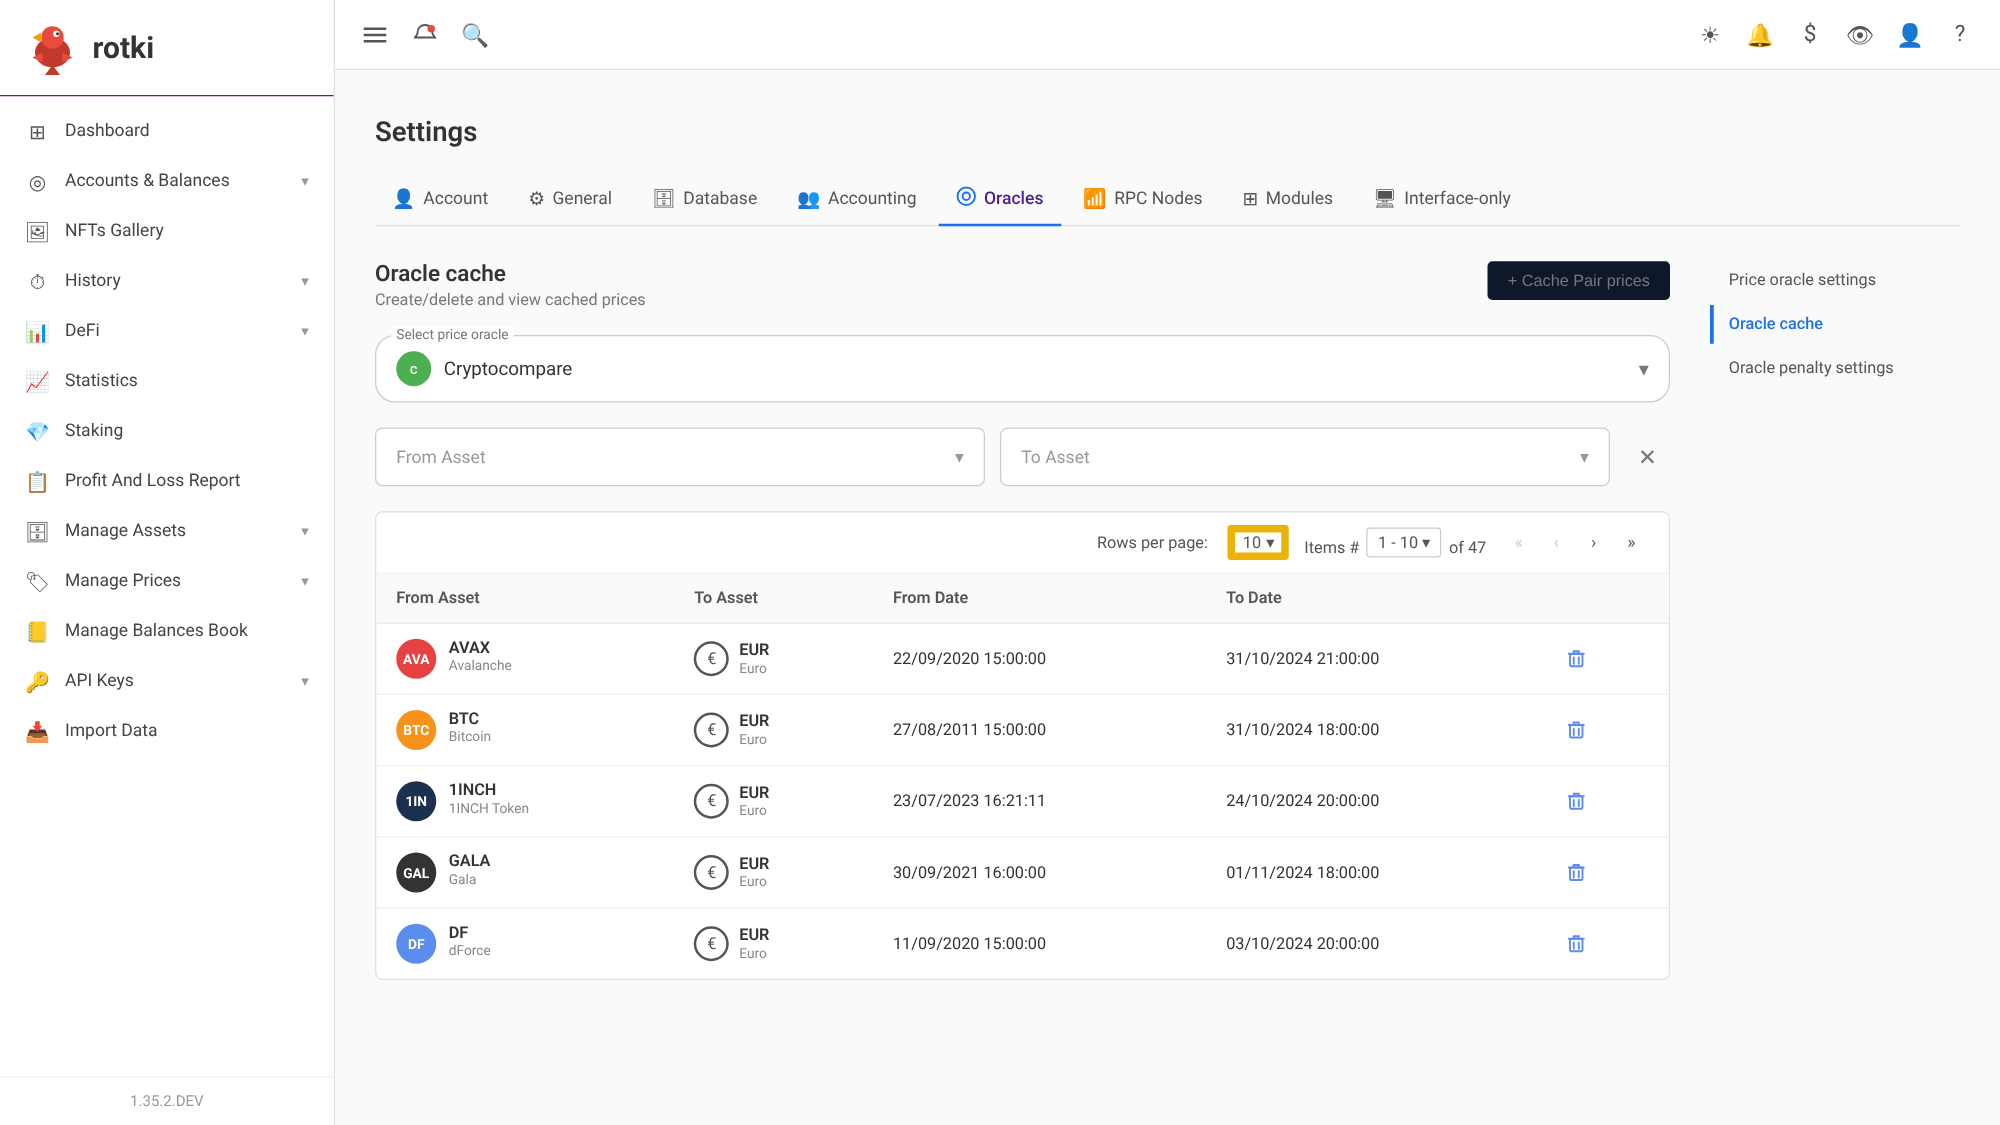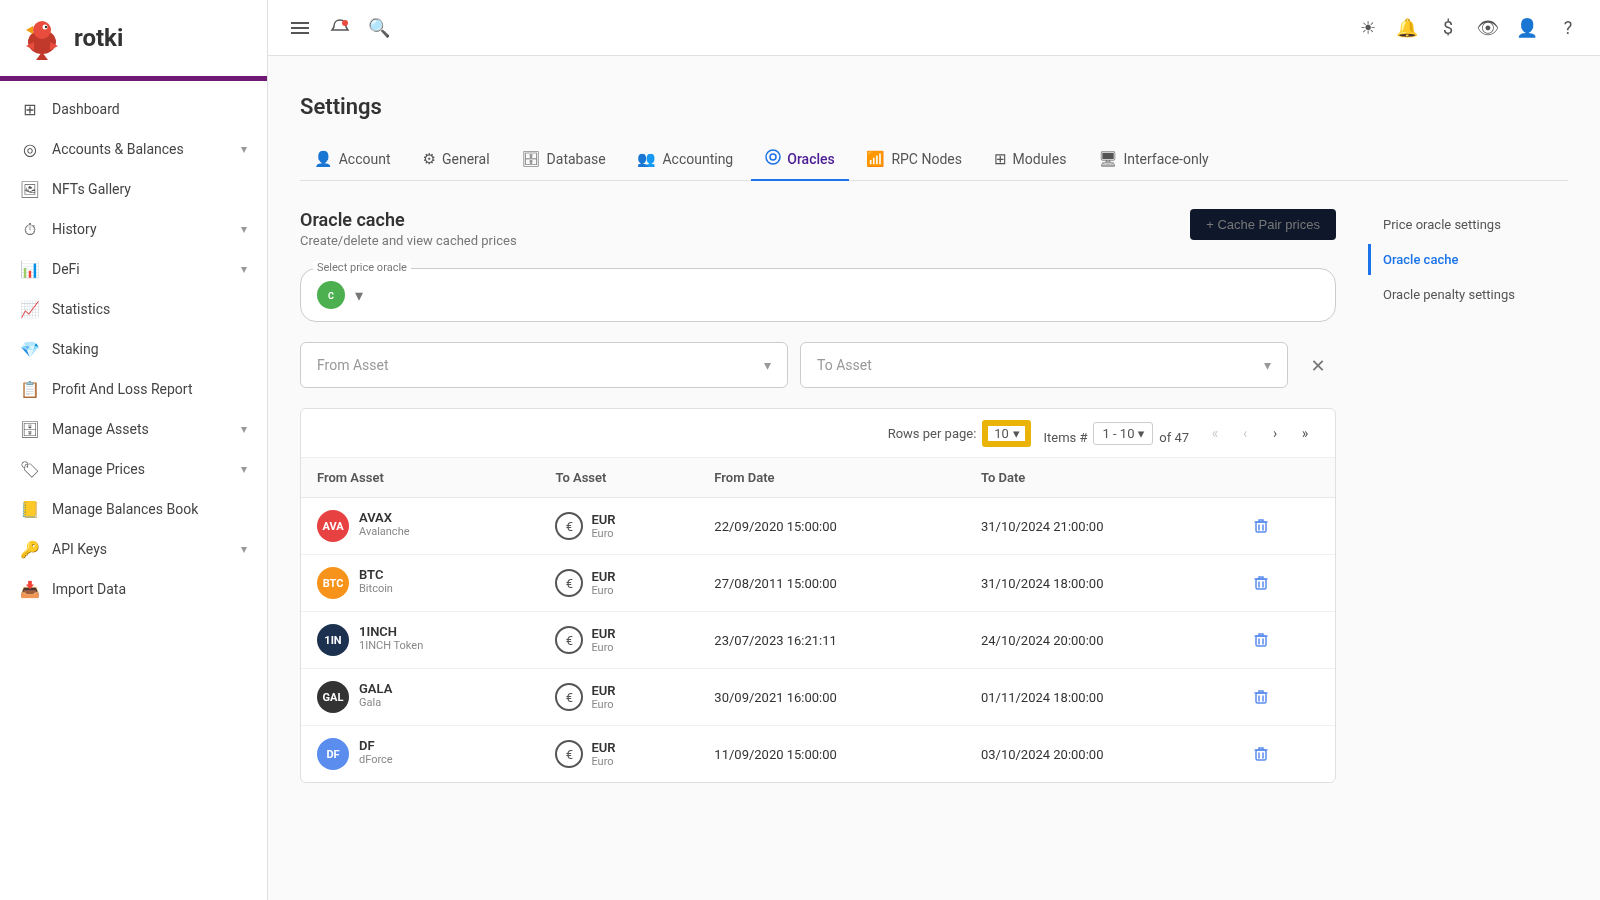--- a/index.html
+++ b/index.html
@@ -14,21 +14,21 @@
       display: flex;
       flex-direction: column;
       height: 900px;
       overflow-y: auto;
     }
     #sidebar-logo {
       display: flex;
       align-items: center;
       padding: 16px 20px;
       gap: 10px;
-      border-bottom: 5px solid #701a75;
+      border-bottom: 1px solid #701a75;
     }
     .sidebar-nav { flex: 1; padding: 8px 0; }
     .sidebar-item {
       display: flex;
       align-items: center;
       padding: 10px 20px;
       cursor: pointer;
       gap: 12px;
       font-size: 14px;
       color: #444;
@@ -196,21 +196,21 @@
     .table-toolbar {
       display: flex;
       align-items: center;
       justify-content: flex-end;
       padding: 10px 16px;
       gap: 12px;
       border-bottom: 1px solid #f0f0f0;
       font-size: 13px;
       color: #555;
     }
-    .rows-per-page { display: flex; align-items: center; gap: 6px; }
+    .rows-per-page { display: flex; align-items: center; gap: 16px; }
     .select-inline {
       border: 6px solid #eab308;
       border-radius: 3px;
       padding: 0 6px;
       font-size: 13px;
       cursor: pointer;
       background: #fff;
       display: flex;
       align-items: center;
       gap: 4px;
@@ -350,20 +350,21 @@
       <span class="sidebar-item-icon">🔑</span>
       <span class="sidebar-item-label">API Keys</span>
       <span class="sidebar-item-chevron">▾</span>
     </div>
     <div class="sidebar-item">
       <span class="sidebar-item-icon">📥</span>
       <span class="sidebar-item-label">Import Data</span>
     </div>
   </nav>
 
+  <div class="sidebar-version">1.35.2.DEV</div>
 </div>
 
 <div id="main-wrapper">
 
   <div id="topbar">
     <div class="topbar-icon">
       <span>
         <span class="ham-line"></span>
         <span class="ham-line"></span>
         <span class="ham-line"></span>
@@ -440,20 +441,21 @@
         </div>
 
         <div class="select-field">
           <span class="select-label">Select price oracle</span>
           <div class="select-icon">
             <svg width="18" height="18" viewBox="0 0 18 18" fill="none">
               <circle cx="9" cy="9" r="8" fill="#4caf50"></circle>
               <text x="9" y="13" text-anchor="middle" fill="white" font-size="9" font-weight="bold">C</text>
             </svg>
           </div>
+          <span class="select-value">Cryptocompare</span>
           <span class="select-chevron">▾</span>
         </div>
 
         <div class="filter-row">
           <div class="filter-select">
             <span>From Asset</span>
             <span>▾</span>
           </div>
           <div class="filter-select">
             <span>To Asset</span>

